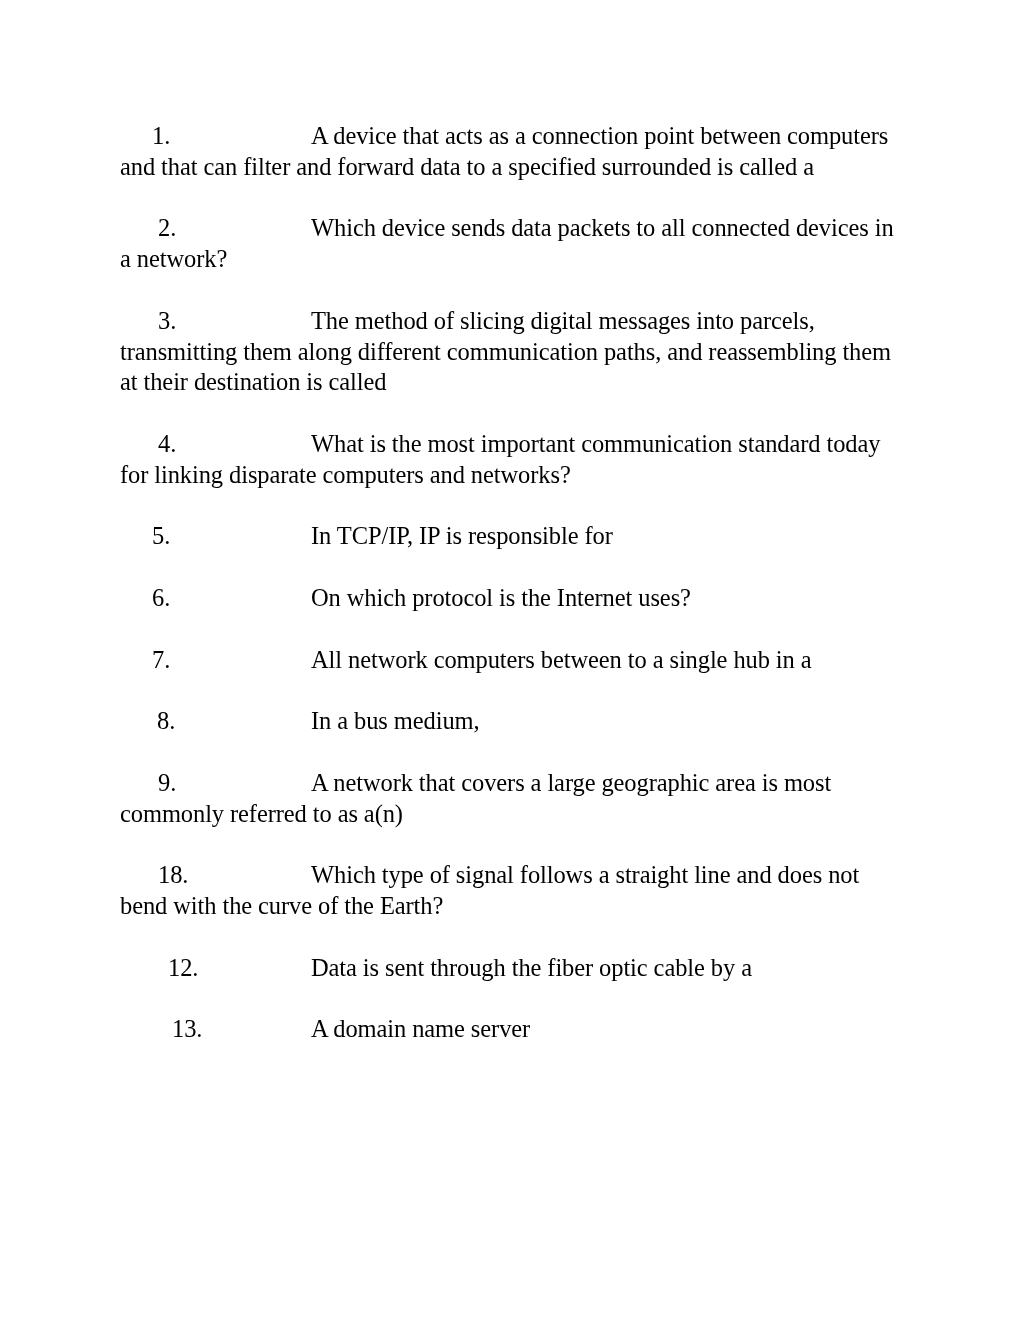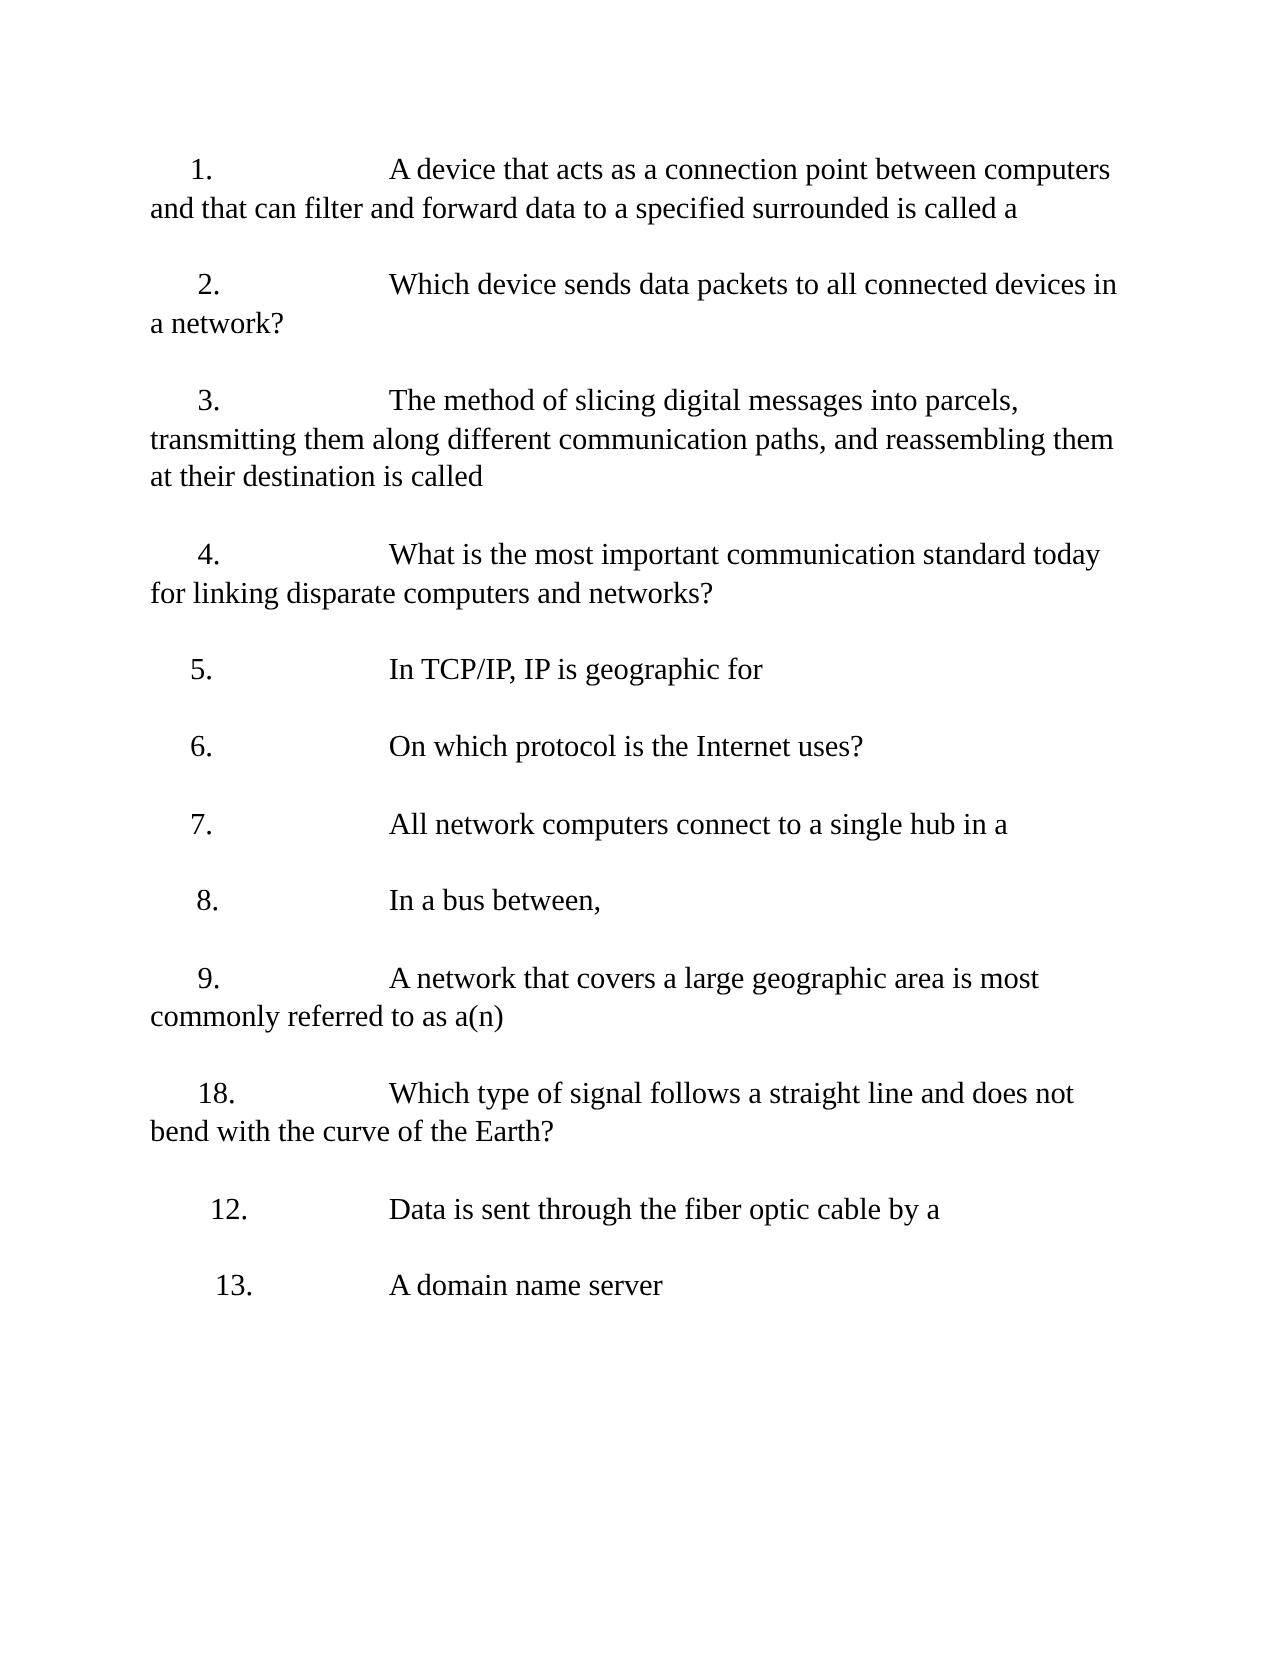--- a/index.html
+++ b/index.html
@@ -38,21 +38,21 @@
     .q .text { }
   </style>
 </head>
 <body>
 
 <div class="page">
   <p class="q"><span class="num" style="left:32px">1.</span><span class="text">A device that acts as a connection point between computers and that can filter and forward data to a specified surrounded is called a</span></p>
   <p class="q"><span class="num" style="left:38px">2.</span><span class="text">Which device sends data packets to all connected devices in a network?</span></p>
   <p class="q"><span class="num" style="left:38px">3.</span><span class="text">The method of slicing digital messages into parcels, transmitting them along different communication paths, and reassembling them at their destination is called</span></p>
   <p class="q"><span class="num" style="left:38px">4.</span><span class="text">What is the most important communication standard today for linking disparate computers and networks?</span></p>
-  <p class="q"><span class="num" style="left:32px">5.</span><span class="text">In TCP/IP, IP is geographic for</span></p>
+  <p class="q"><span class="num" style="left:32px">5.</span><span class="text">In TCP/IP, IP is responsible for</span></p>
   <p class="q"><span class="num" style="left:32px">6.</span><span class="text">On which protocol is the Internet uses?</span></p>
-  <p class="q"><span class="num" style="left:32px">7.</span><span class="text">All network computers connect to a single hub in a</span></p>
-  <p class="q"><span class="num" style="left:37px">8.</span><span class="text">In a bus between,</span></p>
+  <p class="q"><span class="num" style="left:32px">7.</span><span class="text">All network computers between to a single hub in a</span></p>
+  <p class="q"><span class="num" style="left:37px">8.</span><span class="text">In a bus medium,</span></p>
   <p class="q"><span class="num" style="left:38px">9.</span><span class="text">A network that covers a large geographic area is most commonly referred to as a(n)</span></p>
   <p class="q"><span class="num" style="left:38px">18.</span><span class="text">Which type of signal follows a straight line and does not bend with the curve of the Earth?</span></p>
   <p class="q"><span class="num" style="left:48px">12.</span><span class="text">Data is sent through the fiber optic cable by a</span></p>
   <p class="q"><span class="num" style="left:52px">13.</span><span class="text">A domain name server</span></p>
 </div>
 
 </body></html>

